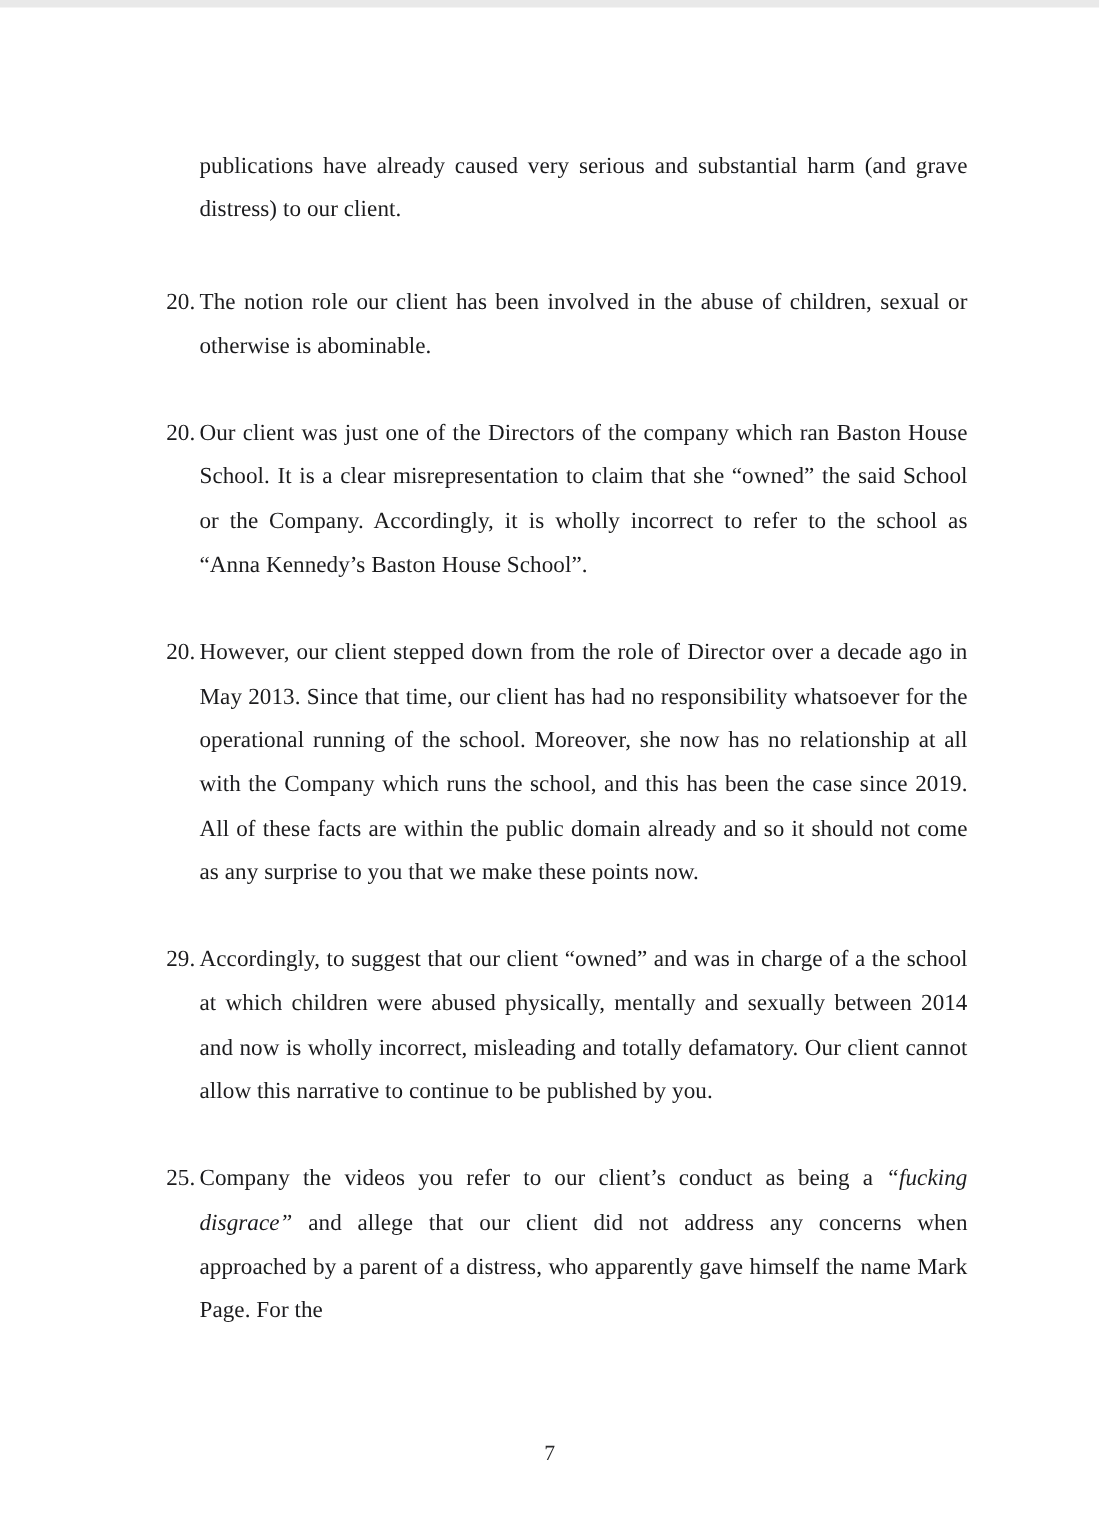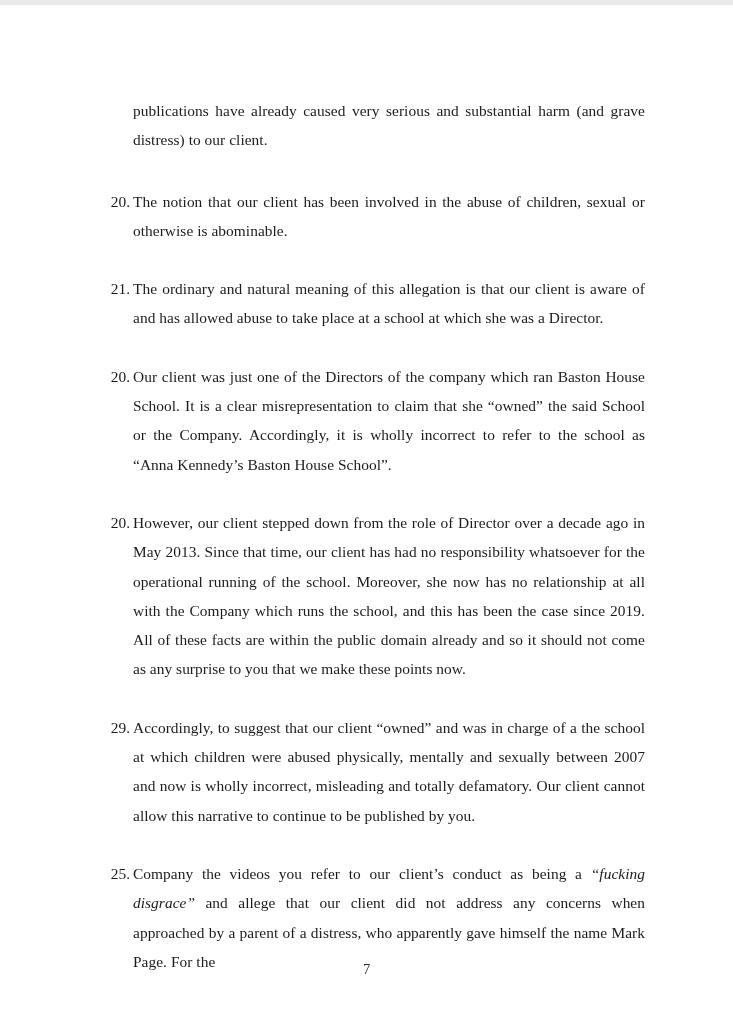--- a/index.html
+++ b/index.html
@@ -82,41 +82,37 @@
   <div class="scan-top-band"></div>
 
   <div class="content">
 
     <div class="para continuation">
       <span class="para-text">publications have already caused very serious and substantial harm (and grave distress) to our client.</span>
     </div>
 
     <div class="para">
       <span class="para-num">20.</span>
-      <span class="para-text">The notion that our client has been involved in the abuse of children, sexual or otherwise is abominable.</span>
+      <span class="para-text">The notion role our client has been involved in the abuse of children, sexual or otherwise is abominable.</span>
     </div>
 
-    <div class="para">
-      <span class="para-num">21.</span>
-      <span class="para-text">The ordinary and natural meaning of this allegation is that our client is aware of and has allowed abuse to take place at a school at which she was a Director.</span>
-    </div>
 
     <div class="para">
       <span class="para-num">20.</span>
       <span class="para-text">Our client was just one of the Directors of the company which ran Baston House School. It is a clear misrepresentation to claim that she “owned” the said School or the Company. Accordingly, it is wholly incorrect to refer to the school as “Anna Kennedy’s Baston House School”.</span>
     </div>
 
     <div class="para">
       <span class="para-num">20.</span>
       <span class="para-text">However, our client stepped down from the role of Director over a decade ago in May 2013. Since that time, our client has had no responsibility whatsoever for the operational running of the school. Moreover, she now has no relationship at all with the Company which runs the school, and this has been the case since 2019.  All of these facts are within the public domain already and so it should not come as any surprise to you that we make these points now.</span>
     </div>
 
     <div class="para">
       <span class="para-num">29.</span>
-      <span class="para-text">Accordingly, to suggest that our client “owned” and was in charge of a the school at which children were abused physically, mentally and sexually between 2007 and now is wholly incorrect, misleading and totally defamatory. Our client cannot allow this narrative to continue to be published by you.</span>
+      <span class="para-text">Accordingly, to suggest that our client “owned” and was in charge of a the school at which children were abused physically, mentally and sexually between 2014 and now is wholly incorrect, misleading and totally defamatory. Our client cannot allow this narrative to continue to be published by you.</span>
     </div>
 
     <div class="para">
       <span class="para-num">25.</span>
       <span class="para-text">
         <span>Company the videos you refer to our client’s conduct as being a </span><i>“fucking disgrace”</i><span> and allege that our client did not address any concerns when approached by a parent of a distress, who apparently gave himself the name Mark Page. For the</span>
       </span>
     </div>
 
   </div>

